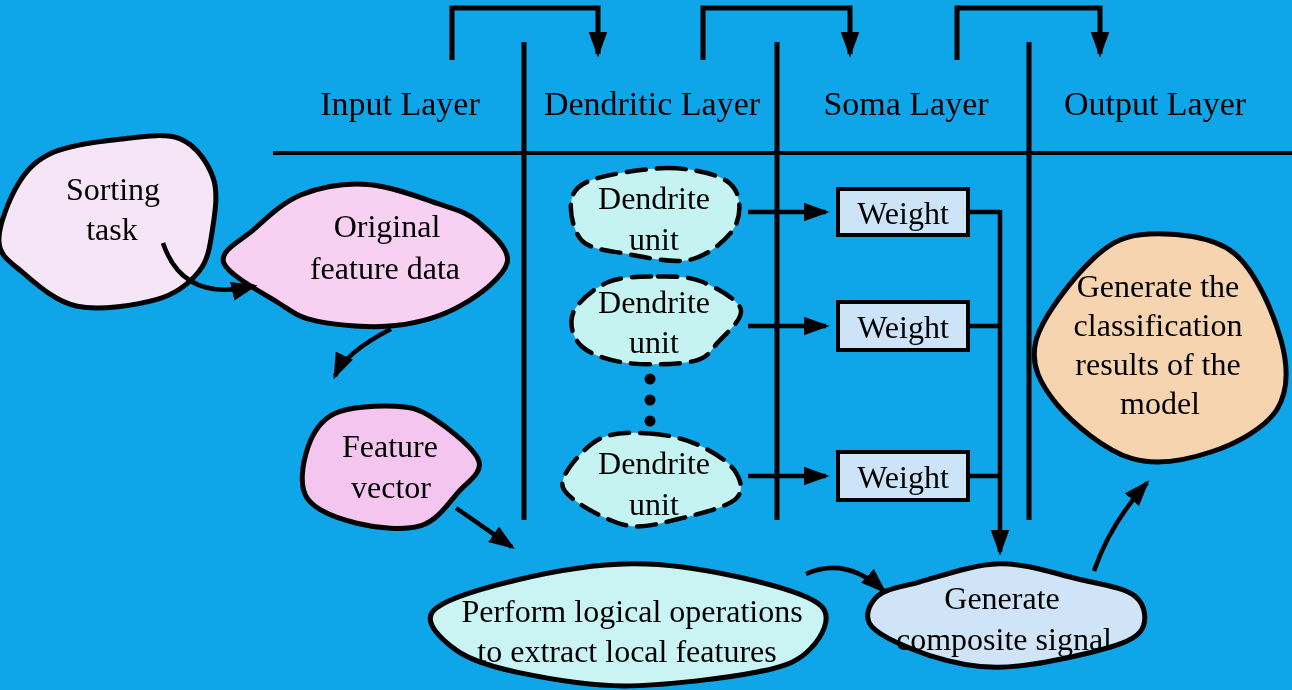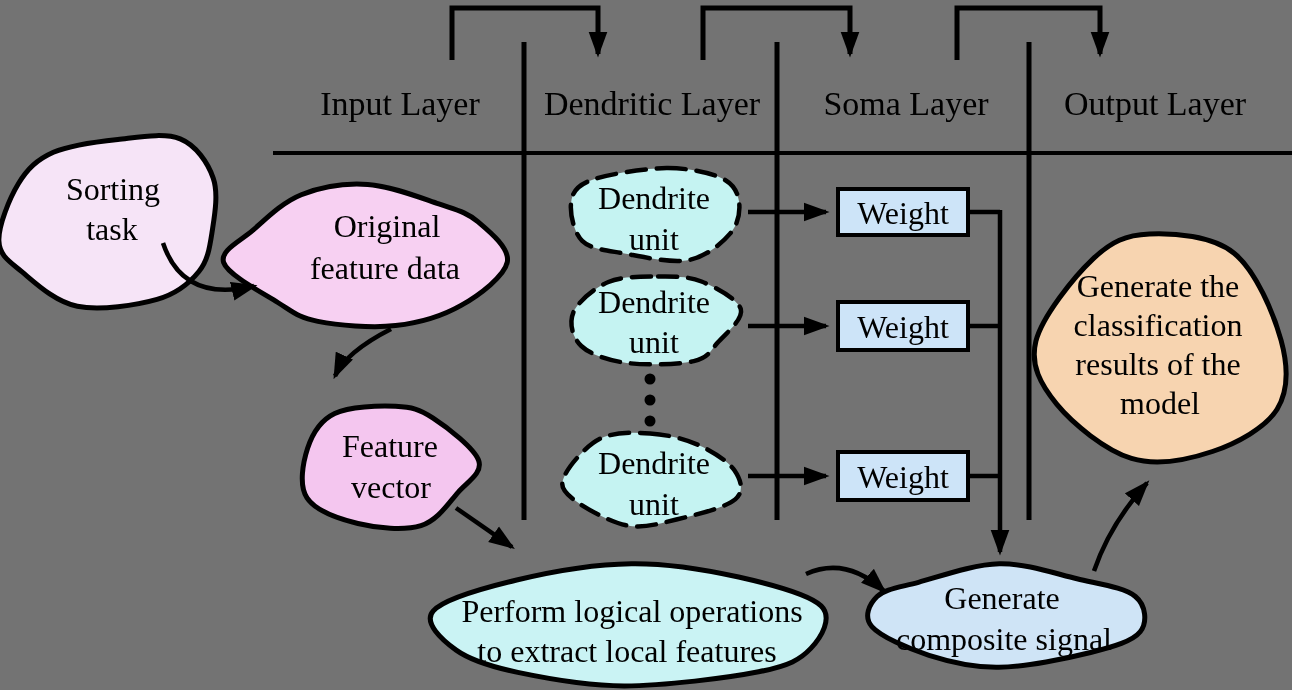--- a/index.html
+++ b/index.html
@@ -1,16 +1,16 @@
 <!DOCTYPE html>
 <html><head>
 <meta charset="utf-8">
 <style>
   html,body{margin:0;padding:0;background:#ffffff;}
-  .stage{width:1292px;height:690px;position:relative;background:#737373;overflow:hidden;}
+  .stage{width:1292px;height:690px;position:relative;background:#0ea5e9;overflow:hidden;}
   svg{display:block;}
   text{font-family:"Liberation Serif","DejaVu Serif",serif;fill:#000;}
   .layer-title{font-size:34px;}
   .node-label{font-size:32px;}
   .line{stroke:#000;fill:none;}
   .blob{stroke:#000;stroke-width:5;}
   .dashed-blob{stroke:#000;stroke-width:4.5;stroke-dasharray:19 11;stroke-linecap:round;}
   .weight-box{stroke:#000;stroke-width:4;}
   .arrow{stroke:#000;stroke-width:4.5;fill:none;}
   .frame{stroke:#000;stroke-width:5;fill:none;}

